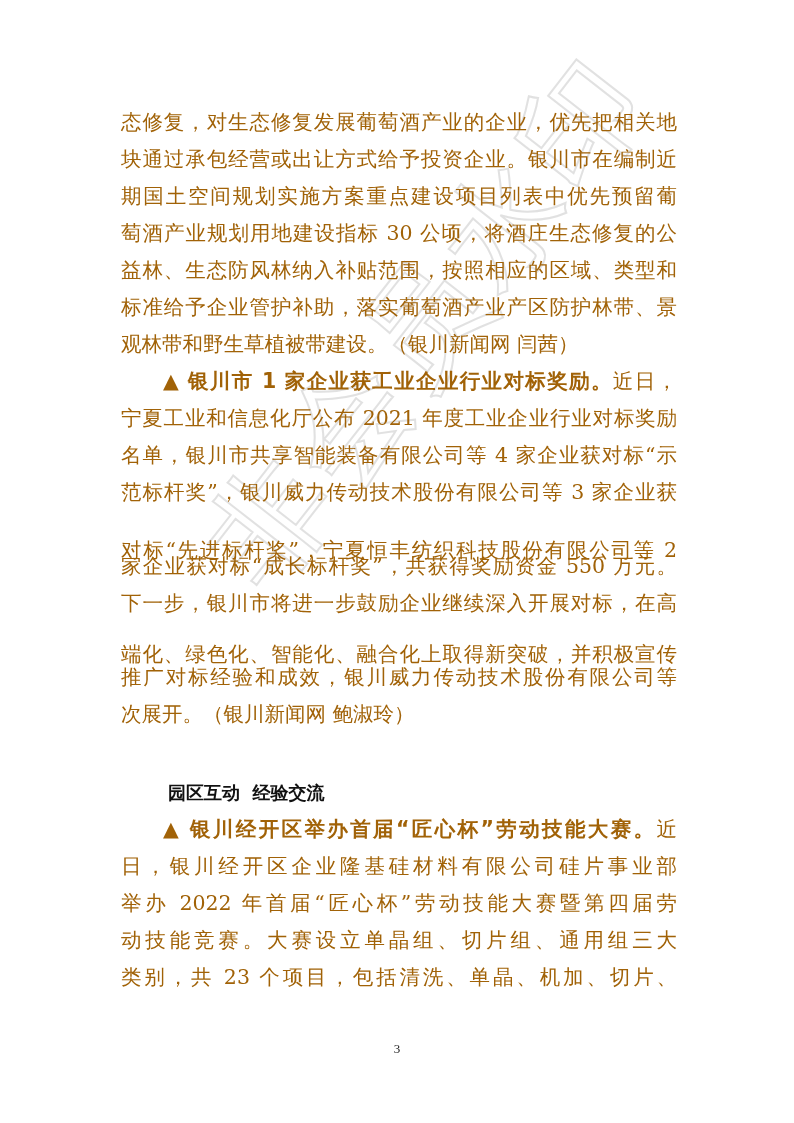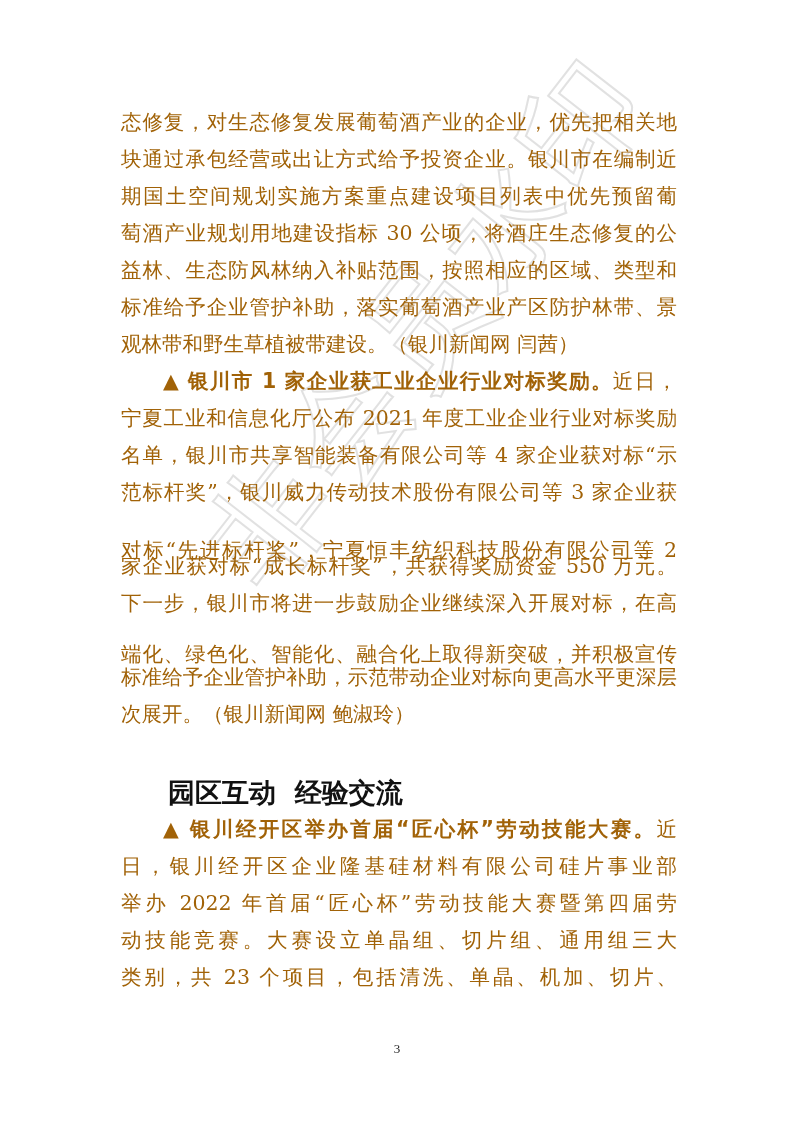--- a/index.html
+++ b/index.html
@@ -11,21 +11,21 @@
       font-size: 20.5px; line-height: 37px; color: #a16207;
       white-space: nowrap; text-align: justify; text-align-last: justify;
       letter-spacing: 0px;
     }
     .line.last { text-align-last: left; }
     .line.indent { left: 163px; width: 514px; }
     .bold { font-family: "DejaVu Sans", "Liberation Sans", sans-serif; font-weight: bold; }
     .heading {
       position: absolute; left: 168px; top: 775px;
       font-family: "DejaVu Sans", "Liberation Sans", sans-serif;
-      font-weight: bold; font-size: 27px; color: #111;
+      font-weight: bold; font-size: 18px; color: #111;
       letter-spacing: 0px; line-height: 36px;
     }
     .pageno {
       position: absolute; left: 0; width: 794px; top: 1041px; text-align: center;
       font-family: "Liberation Serif", serif; font-size: 13px; color: #222;
     }
     .watermark {
       position: absolute; left: 170px; top: 520px;
       transform: rotate(-52deg); transform-origin: left top;
       font-family: "DejaVu Sans", "Liberation Sans", sans-serif;
@@ -53,21 +53,21 @@
 
   <div>
     <div class="line indent" style="top:363px"><span class="bold">▲</span> <span class="bold">银川市 1 家企业获工业企业行业对标奖励。</span><span>近日，</span></div>
     <div class="line" style="top:400px">宁夏工业和信息化厅公布 2021 年度工业企业行业对标奖励</div>
     <div class="line" style="top:437px">名单，银川市共享智能装备有限公司等 4 家企业获对标“示</div>
     <div class="line" style="top:474px">范标杆奖”，银川威力传动技术股份有限公司等 3 家企业获</div>
     <div class="line" style="top:532px">对标“先进标杆奖”，宁夏恒丰纺织科技股份有限公司等 2</div>
     <div class="line" style="top:548px">家企业获对标“成长标杆奖”，共获得奖励资金 550 万元。</div>
     <div class="line" style="top:585px">下一步，银川市将进一步鼓励企业继续深入开展对标，在高</div>
     <div class="line" style="top:636px">端化、绿色化、智能化、融合化上取得新突破，并积极宣传</div>
-    <div class="line" style="top:659px">标准给予企业管护补助，示范带动企业对标向更高水平更深层</div>
+    <div class="line" style="top:659px">推广对标经验和成效，银川威力传动技术股份有限公司等</div>
     <div class="line last" style="top:696px">次展开。（银川新闻网 鲍淑玲）</div>
   </div>
 
   <div class="heading" style="white-space:pre">园区互动  经验交流</div>
 
   <div>
     <div class="line indent" style="top:811px"><span class="bold">▲</span> <span class="bold">银川经开区举办首届“匠心杯”劳动技能大赛。</span><span>近</span></div>
     <div class="line" style="top:848px">日，银川经开区企业隆基硅材料有限公司硅片事业部</div>
     <div class="line" style="top:885px">举办 2022 年首届“匠心杯”劳动技能大赛暨第四届劳</div>
     <div class="line" style="top:922px">动技能竞赛。大赛设立单晶组、切片组、通用组三大</div>

